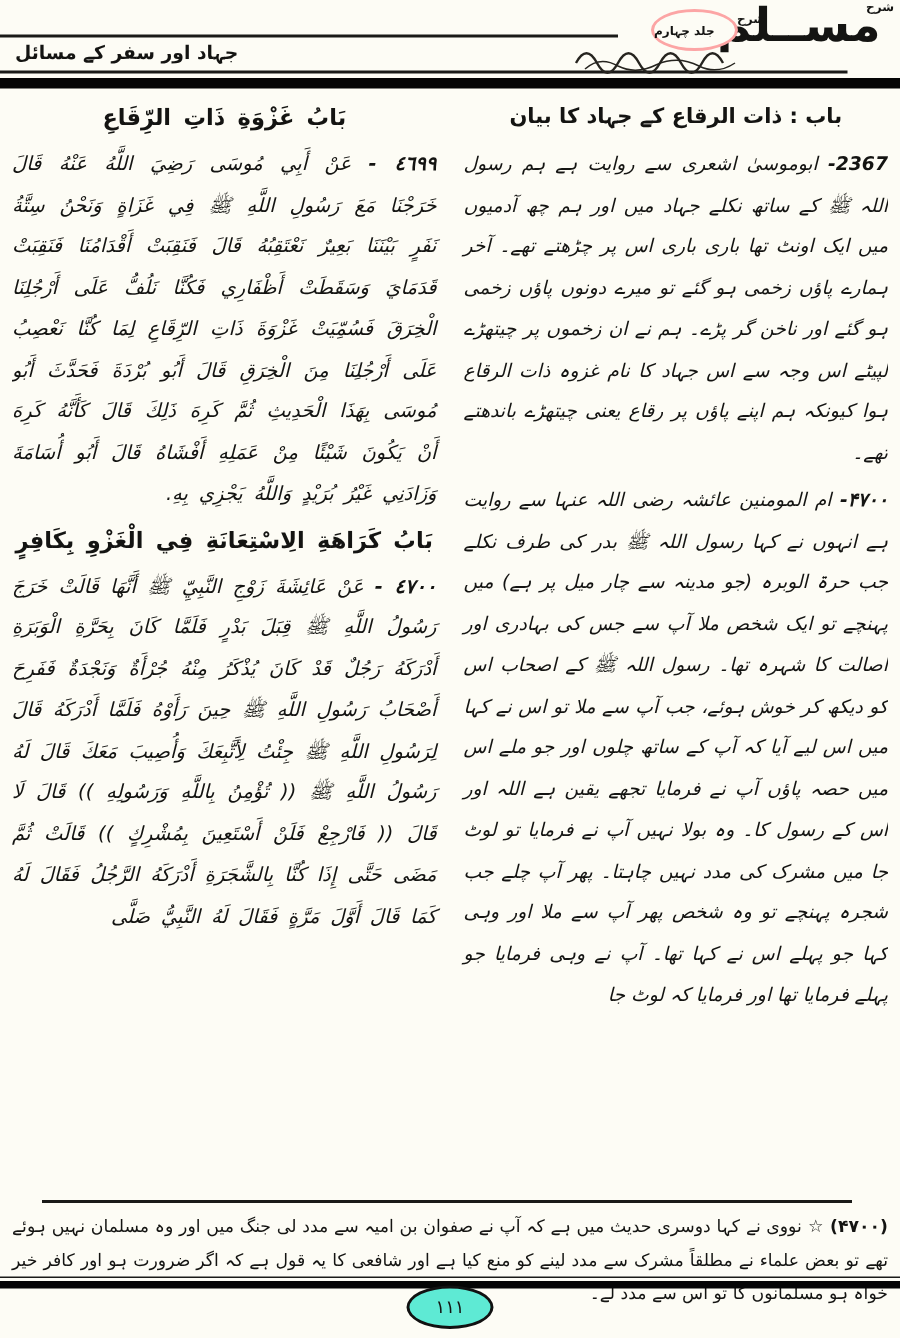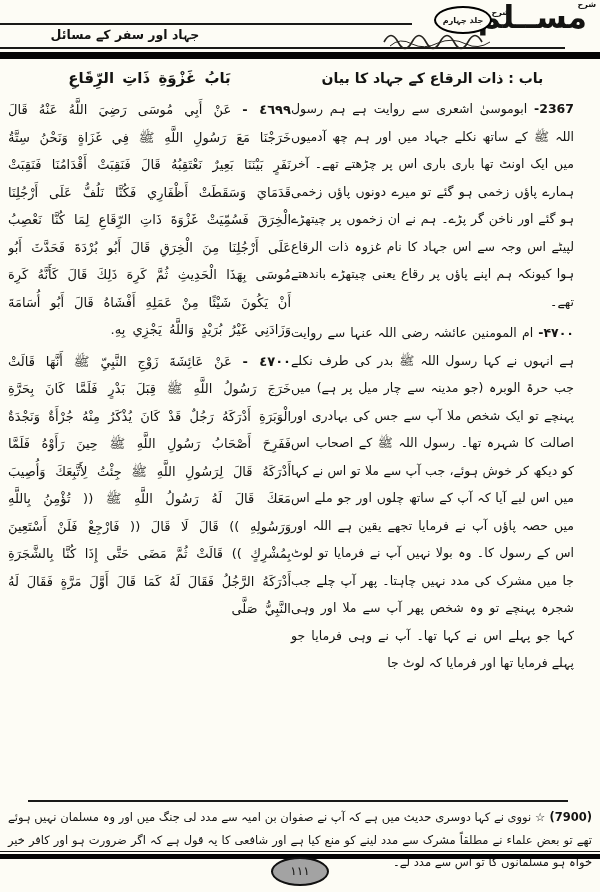--- a/index.html
+++ b/index.html
@@ -8,58 +8,58 @@
     position:relative;
     width:600px; height:892px;
     margin:0 auto;
     background:#fdfcf5;
     font-family:"DejaVu Sans", sans-serif;
     color:#141412;
     overflow:hidden;
   }
   
   .hdr-rule-top   { position:absolute; top:23px;  left:0; width:412px; height:2px; background:#1a1a18; }
-  .hdr-title      { position:absolute; top:27px;  left:10px; width:230px; direction:rtl; text-align:center;
+  .hdr-title      { position:absolute; top:27px;  left:10px; width:230px; direction:rtl; text-align:left;
                     font-size:12.5px; font-weight:bold; }
   .hdr-rule-mid   { position:absolute; top:47px;  left:0; width:565px; height:2px; background:#1a1a18; }
   .hdr-rule-thick { position:absolute; top:52px;  left:0; width:600px; height:7px; background:#050505; }
 
   .logo { position:absolute; top:0; right:4px; width:200px; height:40px; direction:rtl; }
   .logo-title { position:absolute; top:2px; right:9px; font-size:31px; font-weight:bold;
                 letter-spacing:-1px; line-height:1; }
   .logo-series { position:absolute; top:0; right:0; font-size:8px; font-weight:bold; }
   .logo-series-2 { position:absolute; top:8px; right:86px; font-size:8px; font-weight:bold; }
   .stamp { position:absolute; top:6px; right:104px; width:58px; height:28px;
-           border:2px solid #000000; border-radius:50%/50%;
-           font-size:8px; font-weight:bold; text-align:center; line-height:25px;
+           border:2px solid #fca5a5; border-radius:50%/50%;
+           font-size:8px; font-weight:bold; text-align:left; line-height:25px;
            background:#fdfcf5; z-index:2; }
   .flourish { position:absolute; top:26px; right:96px; z-index:1; }
 
   
   .main { position:absolute; top:63px; left:8px; width:584px; height:736px;
-          display:flex; flex-direction:row-reverse; overflow:hidden; }
+          display:flex; flex-direction:row-reverse; gap:18px; overflow:hidden; }
   .col { width:283px; direction:rtl; text-align:justify; }
   .col-arabic { font-size:13px;  line-height:27.5px; word-spacing:3px; }
   .col-urdu   { font-size:12.5px; line-height:27.5px; }
   .bab { text-align:center; font-weight:bold; margin:3px 0 5px; }
   .col-arabic .bab { font-size:15px;  line-height:25px; }
   .col-urdu   .bab { font-size:14px;  line-height:24px; }
-  .col p { margin:0 0 4px; }
+  .col p { margin:0 0 4px;font-style:italic; }
   .num { font-weight:bold; }
 
   
   .fn-rule   { position:absolute; top:800px; left:28px; width:540px; height:2px; background:#1a1a18; }
   .footnote  { position:absolute; top:806px; left:8px; width:584px; direction:rtl;
                text-align:justify; font-size:11.5px; line-height:22.5px; }
   .fn-marker { font-weight:bold; }
   .bot-rule-thin  { position:absolute; top:851px; left:0; width:600px; height:1px; background:#1a1a18; }
   .bot-rule-thick { position:absolute; top:854px; left:0; width:600px; height:5px; background:#050505; }
   .page-oval { position:absolute; top:857px; left:50%; transform:translateX(-50%);
                width:58px; height:29px; border:2px solid #111; border-radius:50%/50%;
-               text-align:center; line-height:25px; font-size:12px; background:#a3a3a3; }
+               text-align:center; line-height:25px; font-size:12px; background:#5eead4; }
 </style>
 </head>
 <body>
 
 <div class="page">
 
   <div class="hdr-rule-top"></div>
   <div class="hdr-title">جہاد اور سفر کے مسائل</div>
   <div class="hdr-rule-mid"></div>
   <div class="hdr-rule-thick"></div>
@@ -75,31 +75,32 @@
         <path d="M10 20 q10 -9 22 -2 q12 6 26 -1 q14 -6 28 1 q12 6 24 -2" stroke="#26241f" stroke-width="1" fill="none"></path>
       </svg>
     </span>
   </div>
 
   <div class="main">
 
     <div class="col col-arabic">
       <div class="bab">بَابُ غَزْوَةِ ذَاتِ الرِّقَاعِ</div>
       <p><span class="num">٤٦٩٩ -</span> <span>عَنْ أَبِي مُوسَى رَضِيَ اللَّهُ عَنْهُ قَالَ خَرَجْنَا مَعَ رَسُولِ اللَّهِ ﷺ فِي غَزَاةٍ وَنَحْنُ سِتَّةُ نَفَرٍ بَيْنَنَا بَعِيرٌ نَعْتَقِبُهُ قَالَ فَنَقِبَتْ أَقْدَامُنَا فَنَقِبَتْ قَدَمَايَ وَسَقَطَتْ أَظْفَارِي فَكُنَّا نَلُفُّ عَلَى أَرْجُلِنَا الْخِرَقَ فَسُمِّيَتْ غَزْوَةَ ذَاتِ الرِّقَاعِ لِمَا كُنَّا نَعْصِبُ عَلَى أَرْجُلِنَا مِنَ الْخِرَقِ قَالَ أَبُو بُرْدَةَ فَحَدَّثَ أَبُو مُوسَى بِهَذَا الْحَدِيثِ ثُمَّ كَرِهَ ذَلِكَ قَالَ كَأَنَّهُ كَرِهَ أَنْ يَكُونَ شَيْئًا مِنْ عَمَلِهِ أَفْشَاهُ قَالَ أَبُو أُسَامَةَ وَزَادَنِي غَيْرُ بُرَيْدٍ وَاللَّهُ يَجْزِي بِهِ.</span></p>
+      <div class="bab">بَابُ كَرَاهَةِ الِاسْتِعَانَةِ فِي الْغَزْوِ بِكَافِرٍ</div>
       <p><span class="num">٤٧٠٠ -</span> <span>عَنْ عَائِشَةَ زَوْجِ النَّبِيِّ ﷺ أَنَّهَا قَالَتْ خَرَجَ رَسُولُ اللَّهِ ﷺ قِبَلَ بَدْرٍ فَلَمَّا كَانَ بِحَرَّةِ الْوَبَرَةِ أَدْرَكَهُ رَجُلٌ قَدْ كَانَ يُذْكَرُ مِنْهُ جُرْأَةٌ وَنَجْدَةٌ فَفَرِحَ أَصْحَابُ رَسُولِ اللَّهِ ﷺ حِينَ رَأَوْهُ فَلَمَّا أَدْرَكَهُ قَالَ لِرَسُولِ اللَّهِ ﷺ جِئْتُ لِأَتَّبِعَكَ وَأُصِيبَ مَعَكَ قَالَ لَهُ رَسُولُ اللَّهِ ﷺ (( تُؤْمِنُ بِاللَّهِ وَرَسُولِهِ )) قَالَ لَا قَالَ (( فَارْجِعْ فَلَنْ أَسْتَعِينَ بِمُشْرِكٍ )) قَالَتْ ثُمَّ مَضَى حَتَّى إِذَا كُنَّا بِالشَّجَرَةِ أَدْرَكَهُ الرَّجُلُ فَقَالَ لَهُ كَمَا قَالَ أَوَّلَ مَرَّةٍ فَقَالَ لَهُ النَّبِيُّ صَلَّى</span></p>
     </div>
 
     <div class="col col-urdu">
       <div class="bab">باب : ذات الرقاع کے جہاد کا بیان</div>
       <p><span class="num">2367-</span> <span>ابوموسیٰ اشعری سے روایت ہے ہم رسول اللہ ﷺ کے ساتھ نکلے جہاد میں اور ہم چھ آدمیوں میں ایک اونٹ تھا باری باری اس پر چڑھتے تھے۔ آخر ہمارے پاؤں زخمی ہو گئے تو میرے دونوں پاؤں زخمی ہو گئے اور ناخن گر پڑے۔ ہم نے ان زخموں پر چیتھڑے لپیٹے اس وجہ سے اس جہاد کا نام غزوہ ذات الرقاع ہوا کیونکہ ہم اپنے پاؤں پر رقاع یعنی چیتھڑے باندھتے تھے۔</span></p>
       <p><span class="num">۴۷۰۰-</span> <span>ام المومنین عائشہ رضی اللہ عنہا سے روایت ہے انہوں نے کہا رسول اللہ ﷺ بدر کی طرف نکلے جب حرۃ الوبرہ (جو مدینہ سے چار میل پر ہے) میں پہنچے تو ایک شخص ملا آپ سے جس کی بہادری اور اصالت کا شہرہ تھا۔ رسول اللہ ﷺ کے اصحاب اس کو دیکھ کر خوش ہوئے، جب آپ سے ملا تو اس نے کہا میں اس لیے آیا کہ آپ کے ساتھ چلوں اور جو ملے اس میں حصہ پاؤں آپ نے فرمایا تجھے یقین ہے اللہ اور اس کے رسول کا۔ وہ بولا نہیں آپ نے فرمایا تو لوٹ جا میں مشرک کی مدد نہیں چاہتا۔ پھر آپ چلے جب شجرہ پہنچے تو وہ شخص پھر آپ سے ملا اور وہی کہا جو پہلے اس نے کہا تھا۔ آپ نے وہی فرمایا جو پہلے فرمایا تھا اور فرمایا کہ لوٹ جا</span></p>
     </div>
 
   </div>
 
   <div class="fn-rule"></div>
-  <div class="footnote"><span class="fn-marker">(7900) ☆</span> <span>نووی نے کہا دوسری حدیث میں ہے کہ آپ نے صفوان بن امیہ سے مدد لی جنگ میں اور وہ مسلمان نہیں ہوئے تھے تو بعض علماء نے مطلقاً مشرک سے مدد لینے کو منع کیا ہے اور شافعی کا یہ قول ہے کہ اگر ضرورت ہو اور کافر خیر خواہ ہو مسلمانوں کا تو اس سے مدد لے۔</span></div>
+  <div class="footnote"><span class="fn-marker">(۴۷۰۰) ☆</span> <span>نووی نے کہا دوسری حدیث میں ہے کہ آپ نے صفوان بن امیہ سے مدد لی جنگ میں اور وہ مسلمان نہیں ہوئے تھے تو بعض علماء نے مطلقاً مشرک سے مدد لینے کو منع کیا ہے اور شافعی کا یہ قول ہے کہ اگر ضرورت ہو اور کافر خیر خواہ ہو مسلمانوں کا تو اس سے مدد لے۔</span></div>
 
   <div class="bot-rule-thin"></div>
   <div class="bot-rule-thick"></div>
   <div class="page-oval">۱۱۱</div>
 
 </div>
 
 </body></html>

